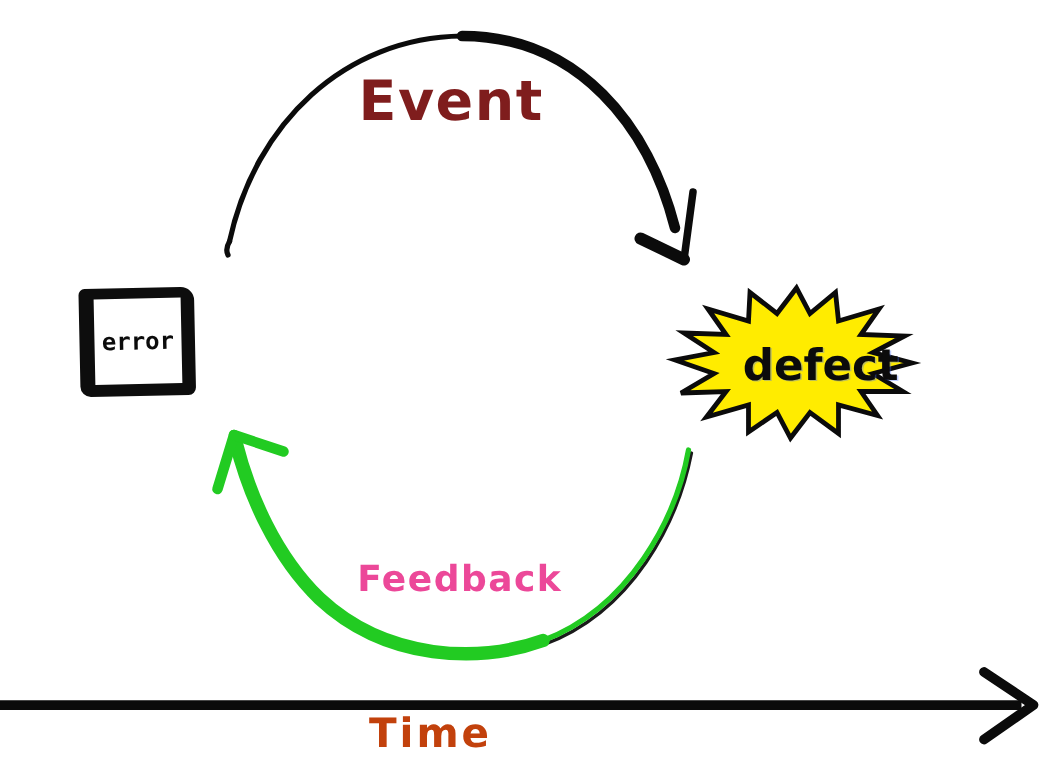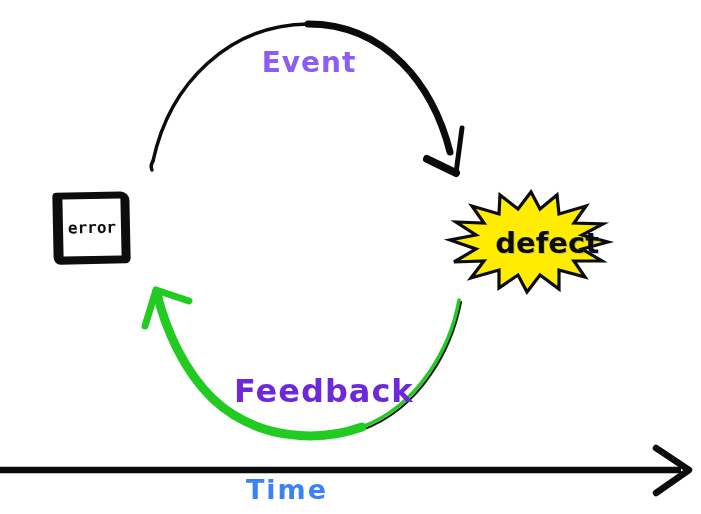--- a/index.html
+++ b/index.html
@@ -7,29 +7,29 @@
     position:relative;
     width:701px;height:514px;
     background:#ffffff;
     overflow:hidden;
     font-family:"DejaVu Sans", sans-serif;
   }
   #scene{position:absolute;left:0;top:0;}
   .lbl{position:absolute;font-weight:bold;white-space:nowrap;}
   .lbl-event{
     left:239px;top:46px;width:140px;
-    text-align:center;font-size:28px;color:#8b5cf6;letter-spacing:1px;
+    font-size:37px;color:#7f1d1d;letter-spacing:1px;
   }
   .lbl-feedback{
     left:234px;top:372px;width:145px;
-    text-align:center;font-size:32px;color:#6d28d9;letter-spacing:1px;
+    text-align:center;font-size:24px;color:#ec4899;letter-spacing:1px;
   }
   .lbl-time{
     left:227px;top:474px;width:120px;
-    text-align:center;font-size:27px;color:#3b82f6;letter-spacing:2px;
+    text-align:center;font-size:27px;color:#c2410c;letter-spacing:2px;
   }
   .lbl-defect{
     left:459px;top:226px;width:140px;
     text-align:right;font-size:29px;color:#0b0b0b;
     text-shadow:1px 1px 0 rgba(70,110,255,0.35);
   }
   .error-box{
     position:absolute;left:53px;top:192px;width:77px;height:72px;
     box-sizing:border-box;
     border-style:solid;border-color:#0d0d0d;

